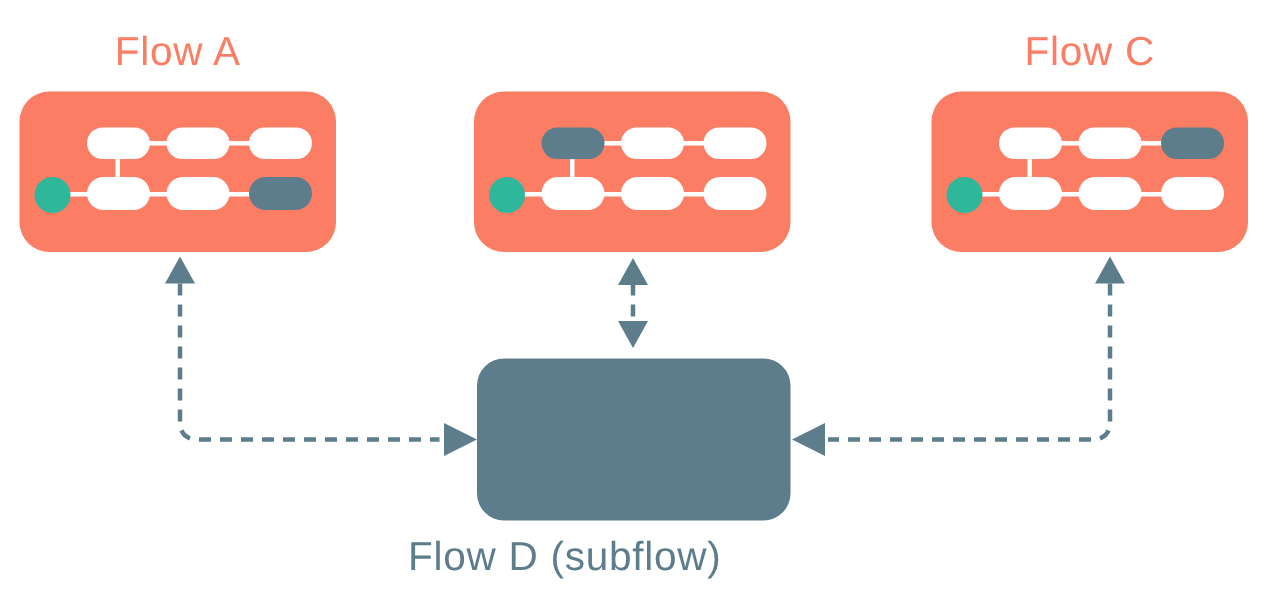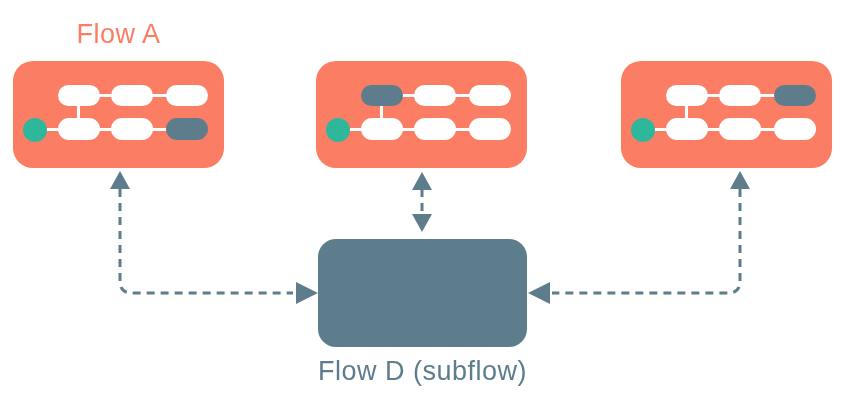--- a/index.html
+++ b/index.html
@@ -70,39 +70,40 @@
     position:absolute;
     left:318px;top:239px;
     width:209px;height:108px;
     background:var(--slate);
     border-radius:18px;
   }
   .subflow-label{
     position:absolute;
     left:272px;top:355px;
     width:301px;
-    text-align:center;
+    text-align:left;
     font-size:27px;
     line-height:32px;
     color:var(--slate);
     letter-spacing:0.5px;
   }
 
   
   svg.connectors{position:absolute;left:0;top:0;width:845px;height:409px;}
   .conn-line{stroke:var(--slate);stroke-width:3;fill:none;}
   .conn-dashed{stroke-dasharray:8 6;}
   .conn-head{fill:var(--slate);stroke:none;}
 </style>
 </head>
 <body>
 
 <div class="stage">
 
   <div class="flow-label label-a">Flow A</div>
+  <div class="flow-label label-c">Flow C</div>
 
   <div class="flow-box box-a">
     <div class="wire wire-top"></div>
     <div class="wire wire-bottom"></div>
     <div class="wire wire-vert"></div>
     <div class="node start-node" style="background: rgb(47, 183, 155);"></div>
     <div class="node pill row-top col-1" style="background: rgb(255, 255, 255);"></div>
     <div class="node pill row-top col-2" style="background: rgb(255, 255, 255);"></div>
     <div class="node pill row-top col-3" style="background: rgb(255, 255, 255);"></div>
     <div class="node pill row-bottom col-1" style="background: rgb(255, 255, 255);"></div>

